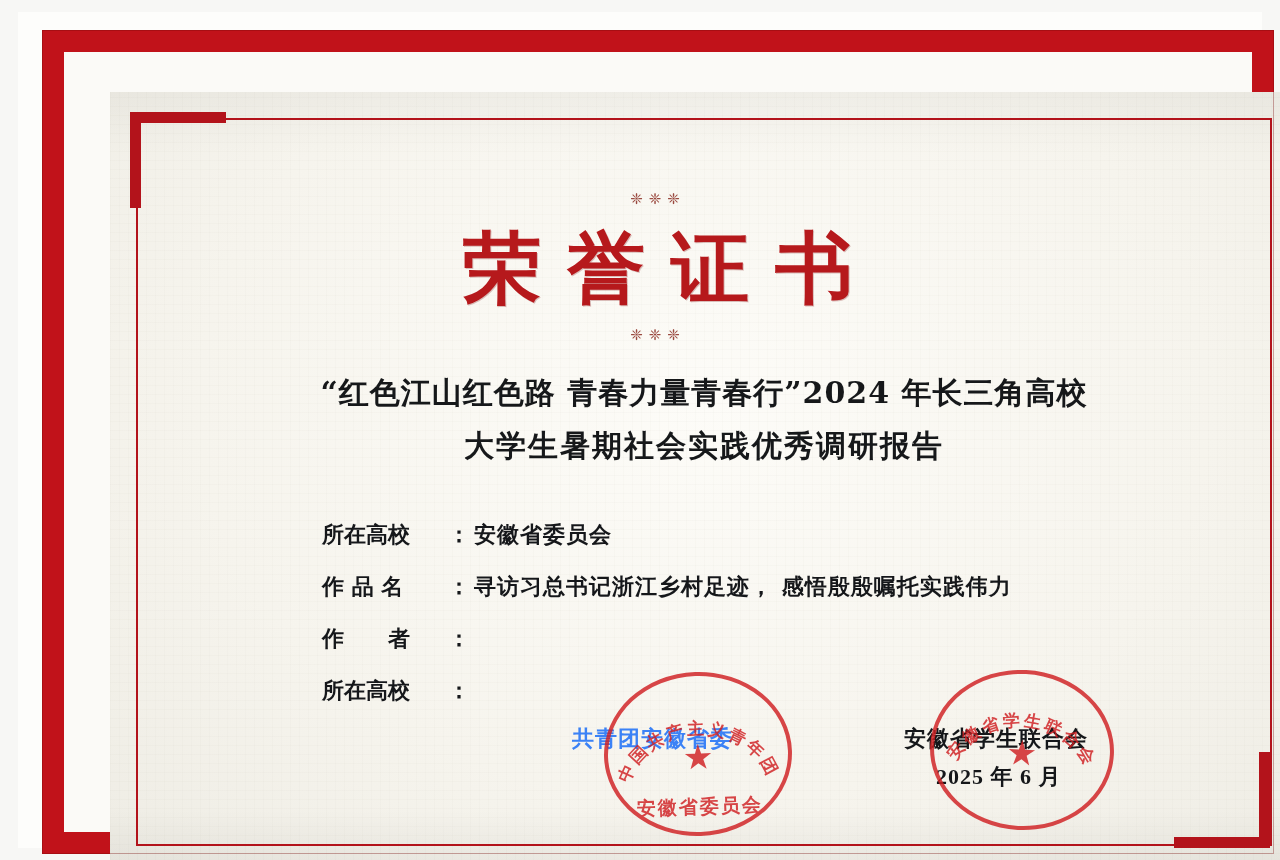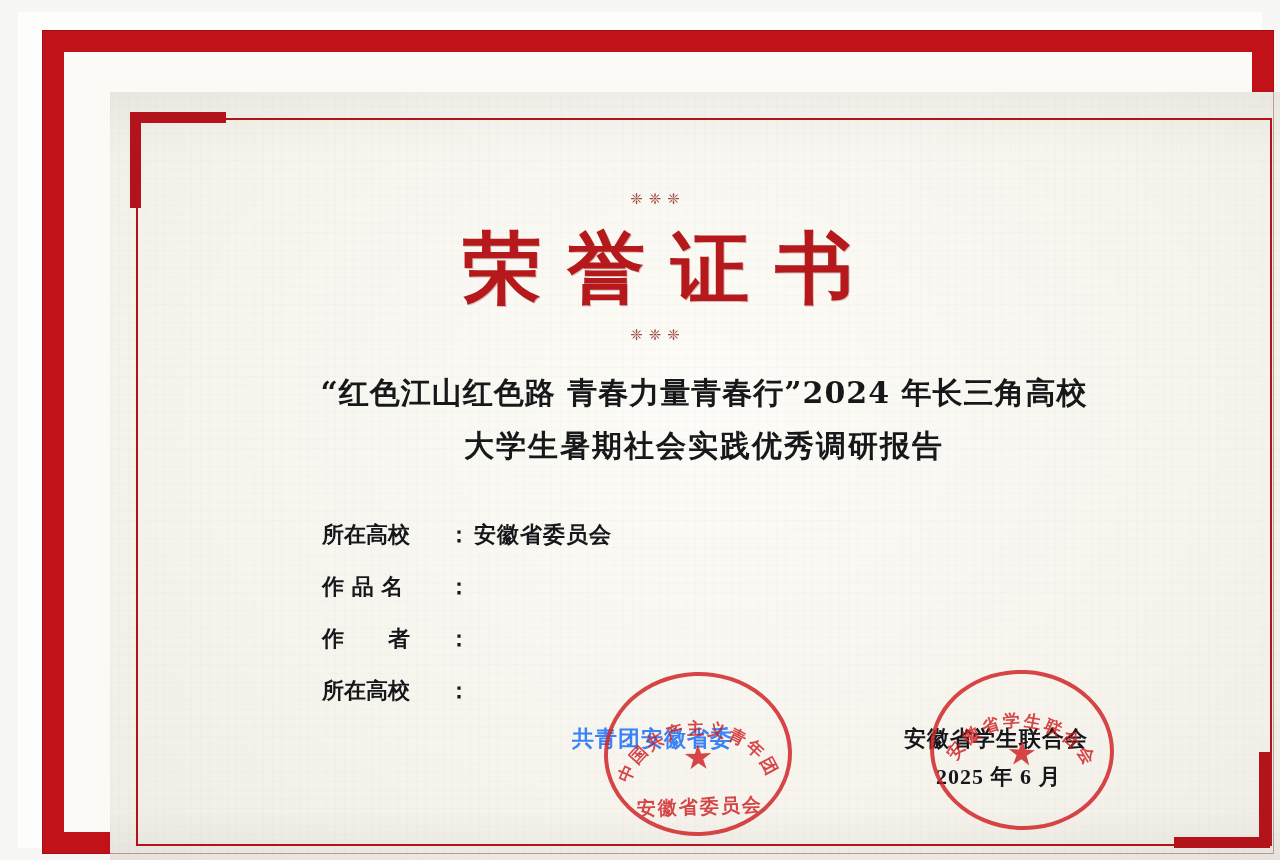--- a/index.html
+++ b/index.html
@@ -295,20 +295,21 @@
 
         <div class="field-row">
           <span class="field-label">所在高校</span>
           <span class="field-colon">：</span>
           <span class="field-value">安徽省委员会</span>
         </div>
 
         <div class="field-row">
           <span class="field-label">作 品 名</span>
           <span class="field-colon">：</span>
+          <span class="field-value">寻访习总书记浙江乡村足迹， 感悟殷殷嘱托实践伟力</span>
         </div>
 
         <div class="field-row">
           <span class="field-label">作　　者</span>
           <span class="field-colon">：</span>
         </div>
 
         <div class="field-row">
           <span class="field-label">所在高校</span>
           <span class="field-colon">：</span>

